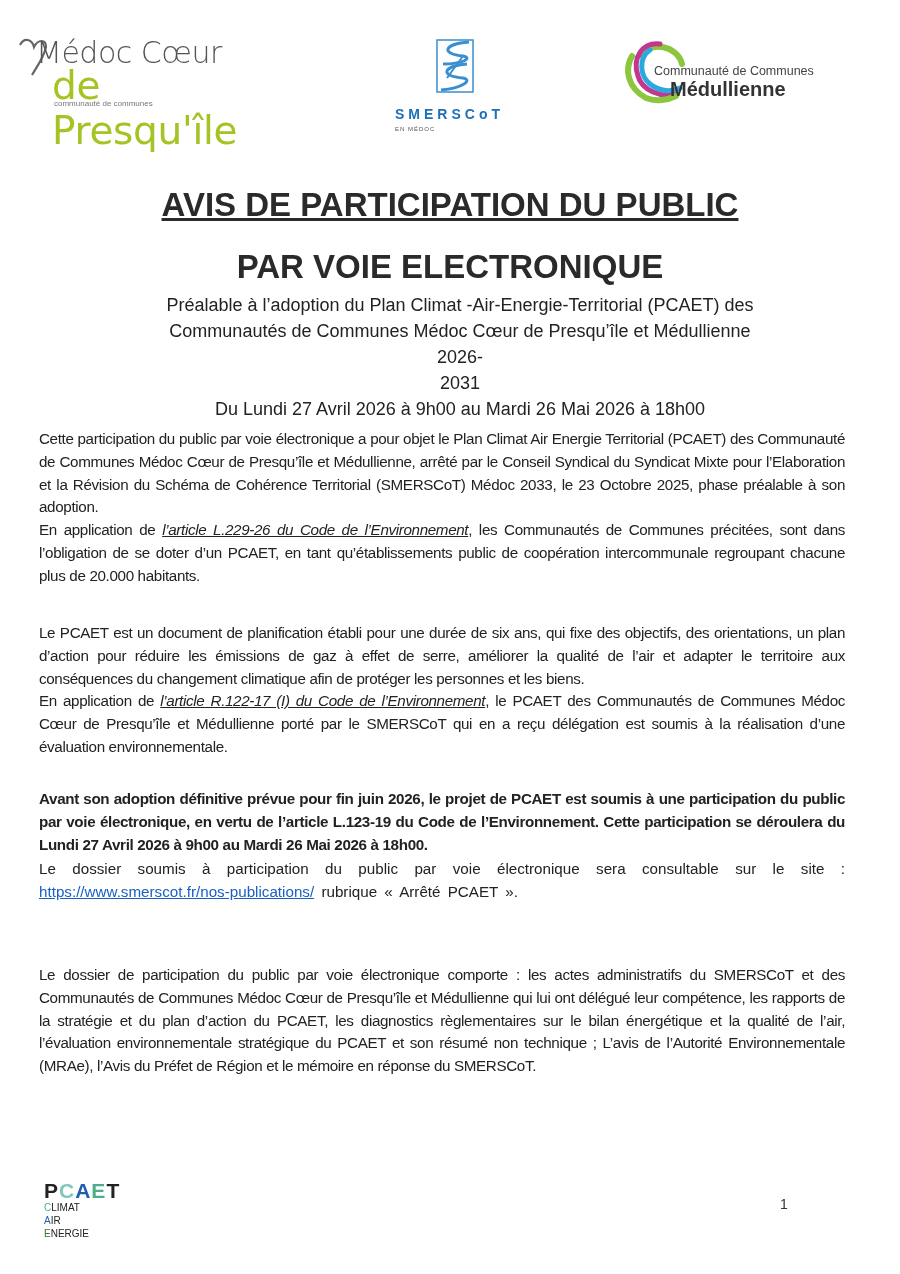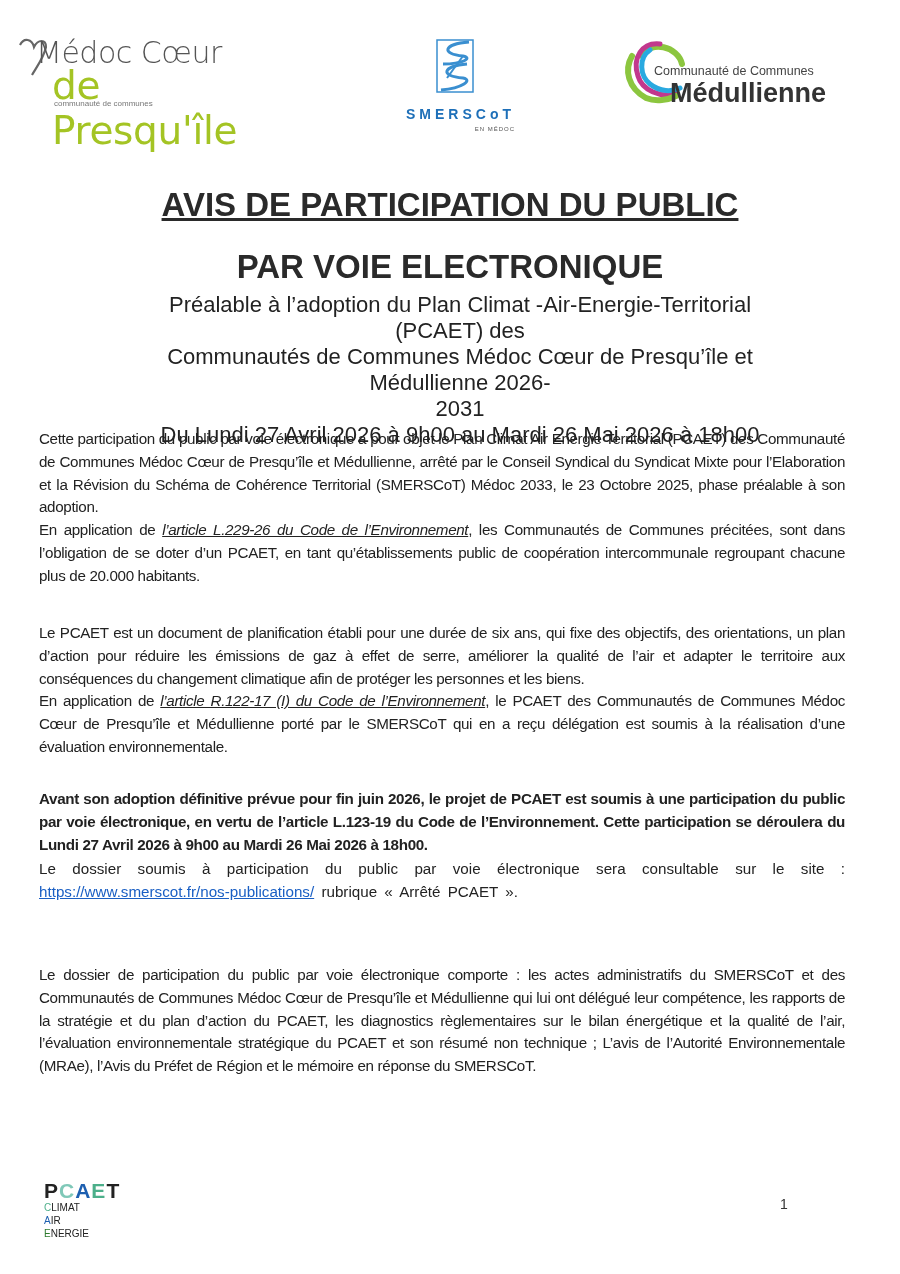--- a/index.html
+++ b/index.html
@@ -6,35 +6,35 @@
   body { width: 900px; height: 1274px; position: relative; overflow: hidden; font-family: "Liberation Sans", sans-serif; color: #222; }
   .abs { position: absolute; }
 
   
   .logo-medoc { left: 18px; top: 35px; width: 240px; height: 80px; }
   .logo-medoc .l1 { position: absolute; left: 18px; top: 0; font-size: 30px; color: #555; letter-spacing: -0.5px; font-family: "DejaVu Sans", sans-serif; font-weight: 300; }
   .logo-medoc .l2 { position: absolute; left: 34px; top: 28px; font-size: 39px; color: #a4c424; letter-spacing: -0.3px; font-family: "DejaVu Sans", sans-serif; }
   .logo-medoc .l3 { position: absolute; left: 36px; top: 64px; font-size: 8px; color: #777; }
   .logo-medoc svg { position: absolute; left: 0; top: 2px; }
 
-  .logo-smerscot { left: 395px; top: 34px; width: 120px; height: 96px; text-align: right; }
+  .logo-smerscot { left: 395px; top: 34px; width: 120px; height: 96px; text-align: left; }
   .logo-smerscot .name { position: absolute; top: 72px; left: 0; width: 120px; font-size: 14px; font-weight: bold; color: #1d6fb8; letter-spacing: 4px; }
   .logo-smerscot .sub { position: absolute; top: 92px; left: 0; width: 120px; font-size: 6px; color: #555; letter-spacing: 1px; }
   .logo-smerscot svg { position: absolute; left: 38px; top: 0; }
 
   .logo-medul { left: 620px; top: 36px; width: 240px; height: 70px; }
   .logo-medul .l1 { position: absolute; left: 34px; top: 28px; font-size: 12.5px; color: #444; }
-  .logo-medul .l2 { position: absolute; left: 50px; top: 42px; font-size: 27px; font-weight: bold; color: #333; }
+  .logo-medul .l2 { position: absolute; left: 50px; top: 42px; font-size: 20px; font-weight: bold; color: #333; }
   .logo-medul svg { position: absolute; left: 0; top: 0; }
 
   
   .title { left: 0; width: 900px; text-align: center; font-size: 33px; font-weight: bold; color: #2a2a2a; letter-spacing: 0px; }
   .t1 { top: 186px; text-decoration: underline; }
   .t2 { top: 248px; }
-  .subtitle { left: 150px; width: 620px; top: 292px; text-align: center; font-size: 22px; line-height: 26px; color: #222; }
+  .subtitle { left: 150px; width: 620px; top: 292px; text-align: center; font-size: 18px; line-height: 26px; color: #222; }
 
   
   .body { left: 39px; width: 806px; font-size: 15.2px; line-height: 22.8px; color: #222; text-align: justify; }
   .p { margin: 0; }
   .p1 { top: 428px; }
   .p2 { top: 622px; }
   .p3 { top: 788px; font-weight: bold; }
   .p4 { top: 858px; }
   .p5 { top: 964px; }
   .cite { font-style: italic; text-decoration: underline; }

